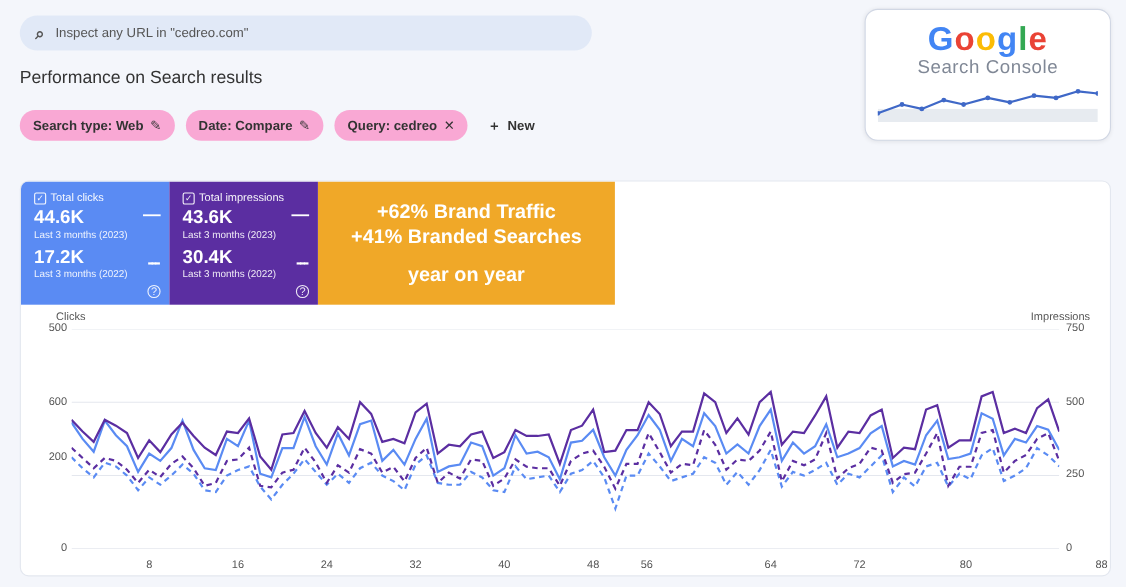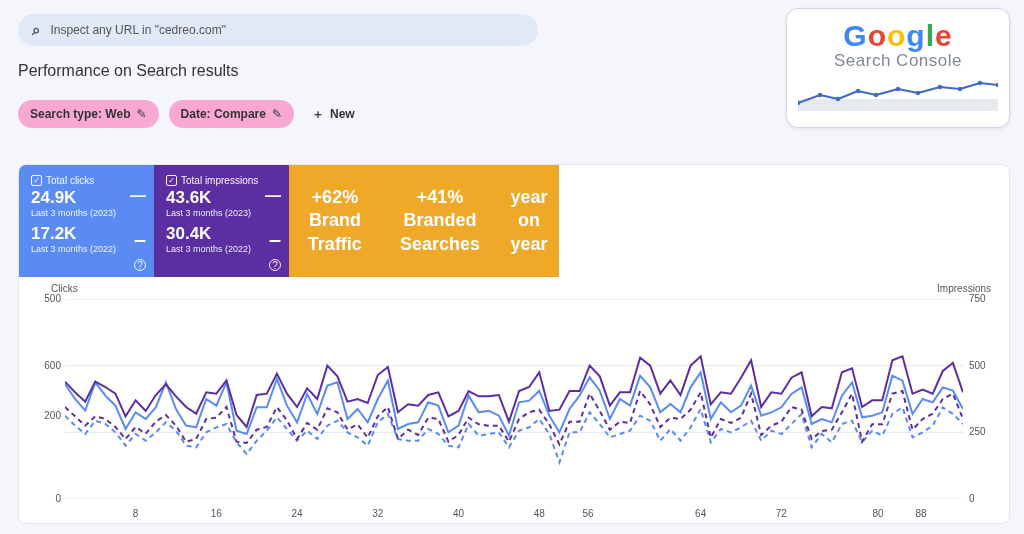--- a/index.html
+++ b/index.html
@@ -94,21 +94,21 @@
     display:inline-flex;align-items:center;justify-content:center;font-size:8px;
   }
   .metric .v { font-size:17px; font-weight:700; margin-top:2px;}
   .metric .sub { font-size:9px; opacity:0.9; margin-bottom:6px;}
   .metric .dash { position:absolute; right:10px; font-size:16px; font-weight:700; letter-spacing:-2px;}
   .metric .info { position:absolute; bottom:6px; right:8px; font-size:10px; border:1px solid #fff; border-radius:50%; width:12px;height:12px; display:flex; align-items:center; justify-content:center; opacity:0.9;}
   .callout {
     width:270px; height:112px;
     background:#f0a828;
     color:#fff; font-weight:700;
-    display:flex; flex-direction:row; align-items:center; justify-content:center;
+    display:flex; flex-direction:column; align-items:center; justify-content:center;
     font-size:18px; line-height:1.3; text-align:center;
   }
   .chart-wrap { position:relative; height:248px; }
   .ylabel-left {
     position:absolute; top:6px; left:32px;
     font-size:10px; color:#555;
   }
   .ylabel-right {
     position:absolute; top:6px; right:18px;
     font-size:10px; color:#555;
@@ -142,20 +142,24 @@
 <div class="page-title">Performance on Search results</div>
 
 <div class="filters">
   <div class="chip">
     <span>Search type: Web</span>
     <span class="glyph">✎</span>
   </div>
   <div class="chip">
     <span>Date: Compare</span>
     <span class="glyph">✎</span>
+  </div>
+  <div class="chip">
+    <span>Query: cedreo</span>
+    <span class="glyph">✕</span>
   </div>
   <div class="newbtn">
     <span>＋</span>
     <span>New</span>
   </div>
 </div>
 
 <div class="brand-card">
   <div class="gword">
     <span>G</span>
@@ -187,21 +191,21 @@
 
 <div class="main">
 
   <div class="metric-row">
     <div class="metric blue">
       <div class="tlabel">
         <span class="ck">✓</span>
         <span>Total clicks</span>
       </div>
       <span class="dash" style="top:22px">—</span>
-      <div class="v">24.9K</div>
+      <div class="v">44.6K</div>
       <div class="sub">Last 3 months (2023)</div>
       <span class="dash" style="top:66px">---</span>
       <div class="v">17.2K</div>
       <div class="sub">Last 3 months (2022)</div>
       <span class="info">?</span>
     </div>
     <div class="metric purple">
       <div class="tlabel">
         <span class="ck">✓</span>
         <span>Total impressions</span>
@@ -249,17 +253,17 @@
         <div class="tick-x" style="left: 116.629px;">8</div>
         <div class="tick-x" style="left: 197.348px;">16</div>
         <div class="tick-x" style="left: 278.067px;">24</div>
         <div class="tick-x" style="left: 358.787px;">32</div>
         <div class="tick-x" style="left: 439.506px;">40</div>
         <div class="tick-x" style="left: 520.225px;">48</div>
         <div class="tick-x" style="left: 569px;">56</div>
         <div class="tick-x" style="left: 681.663px;">64</div>
         <div class="tick-x" style="left: 762.382px;">72</div>
         <div class="tick-x" style="left: 843.101px; margin-left: 16px;">80</div>
-        <div class="tick-x" style="left: 902px;">88</div>
+        <div class="tick-x" style="left: 978px; text-align: right;">88</div>
       </div>
   </div>
 
 </div>
 
 </body></html>

